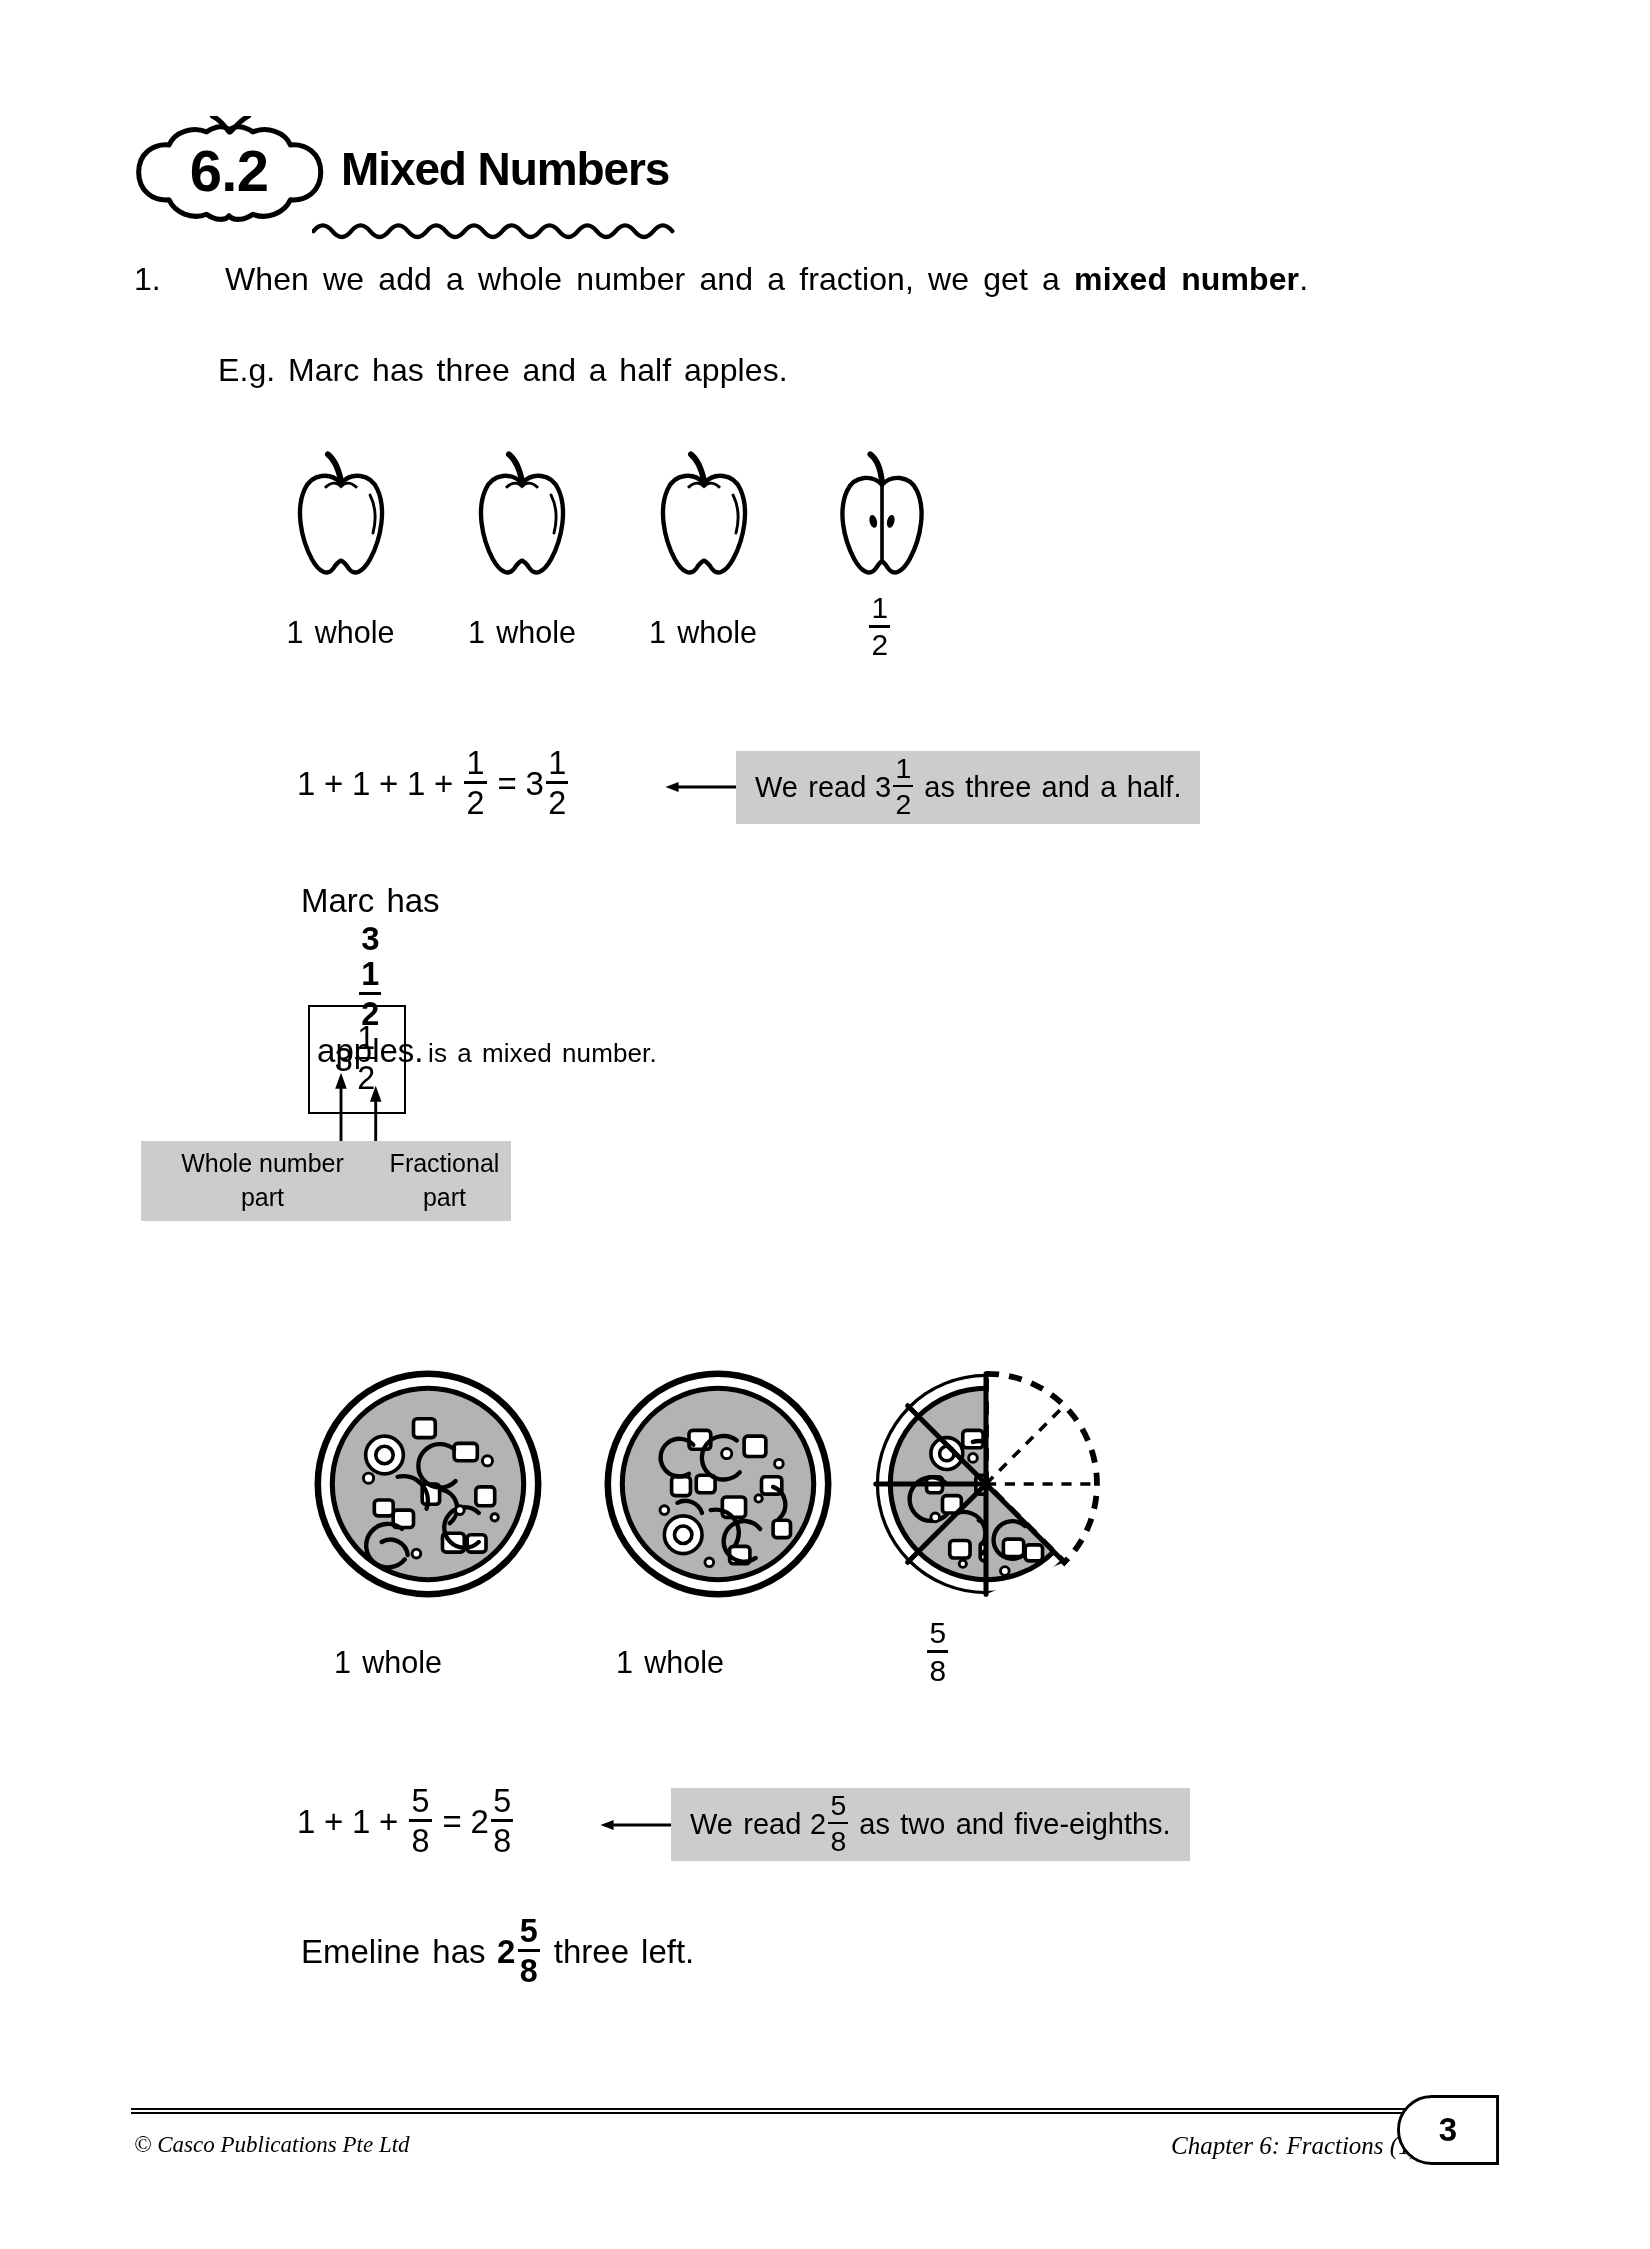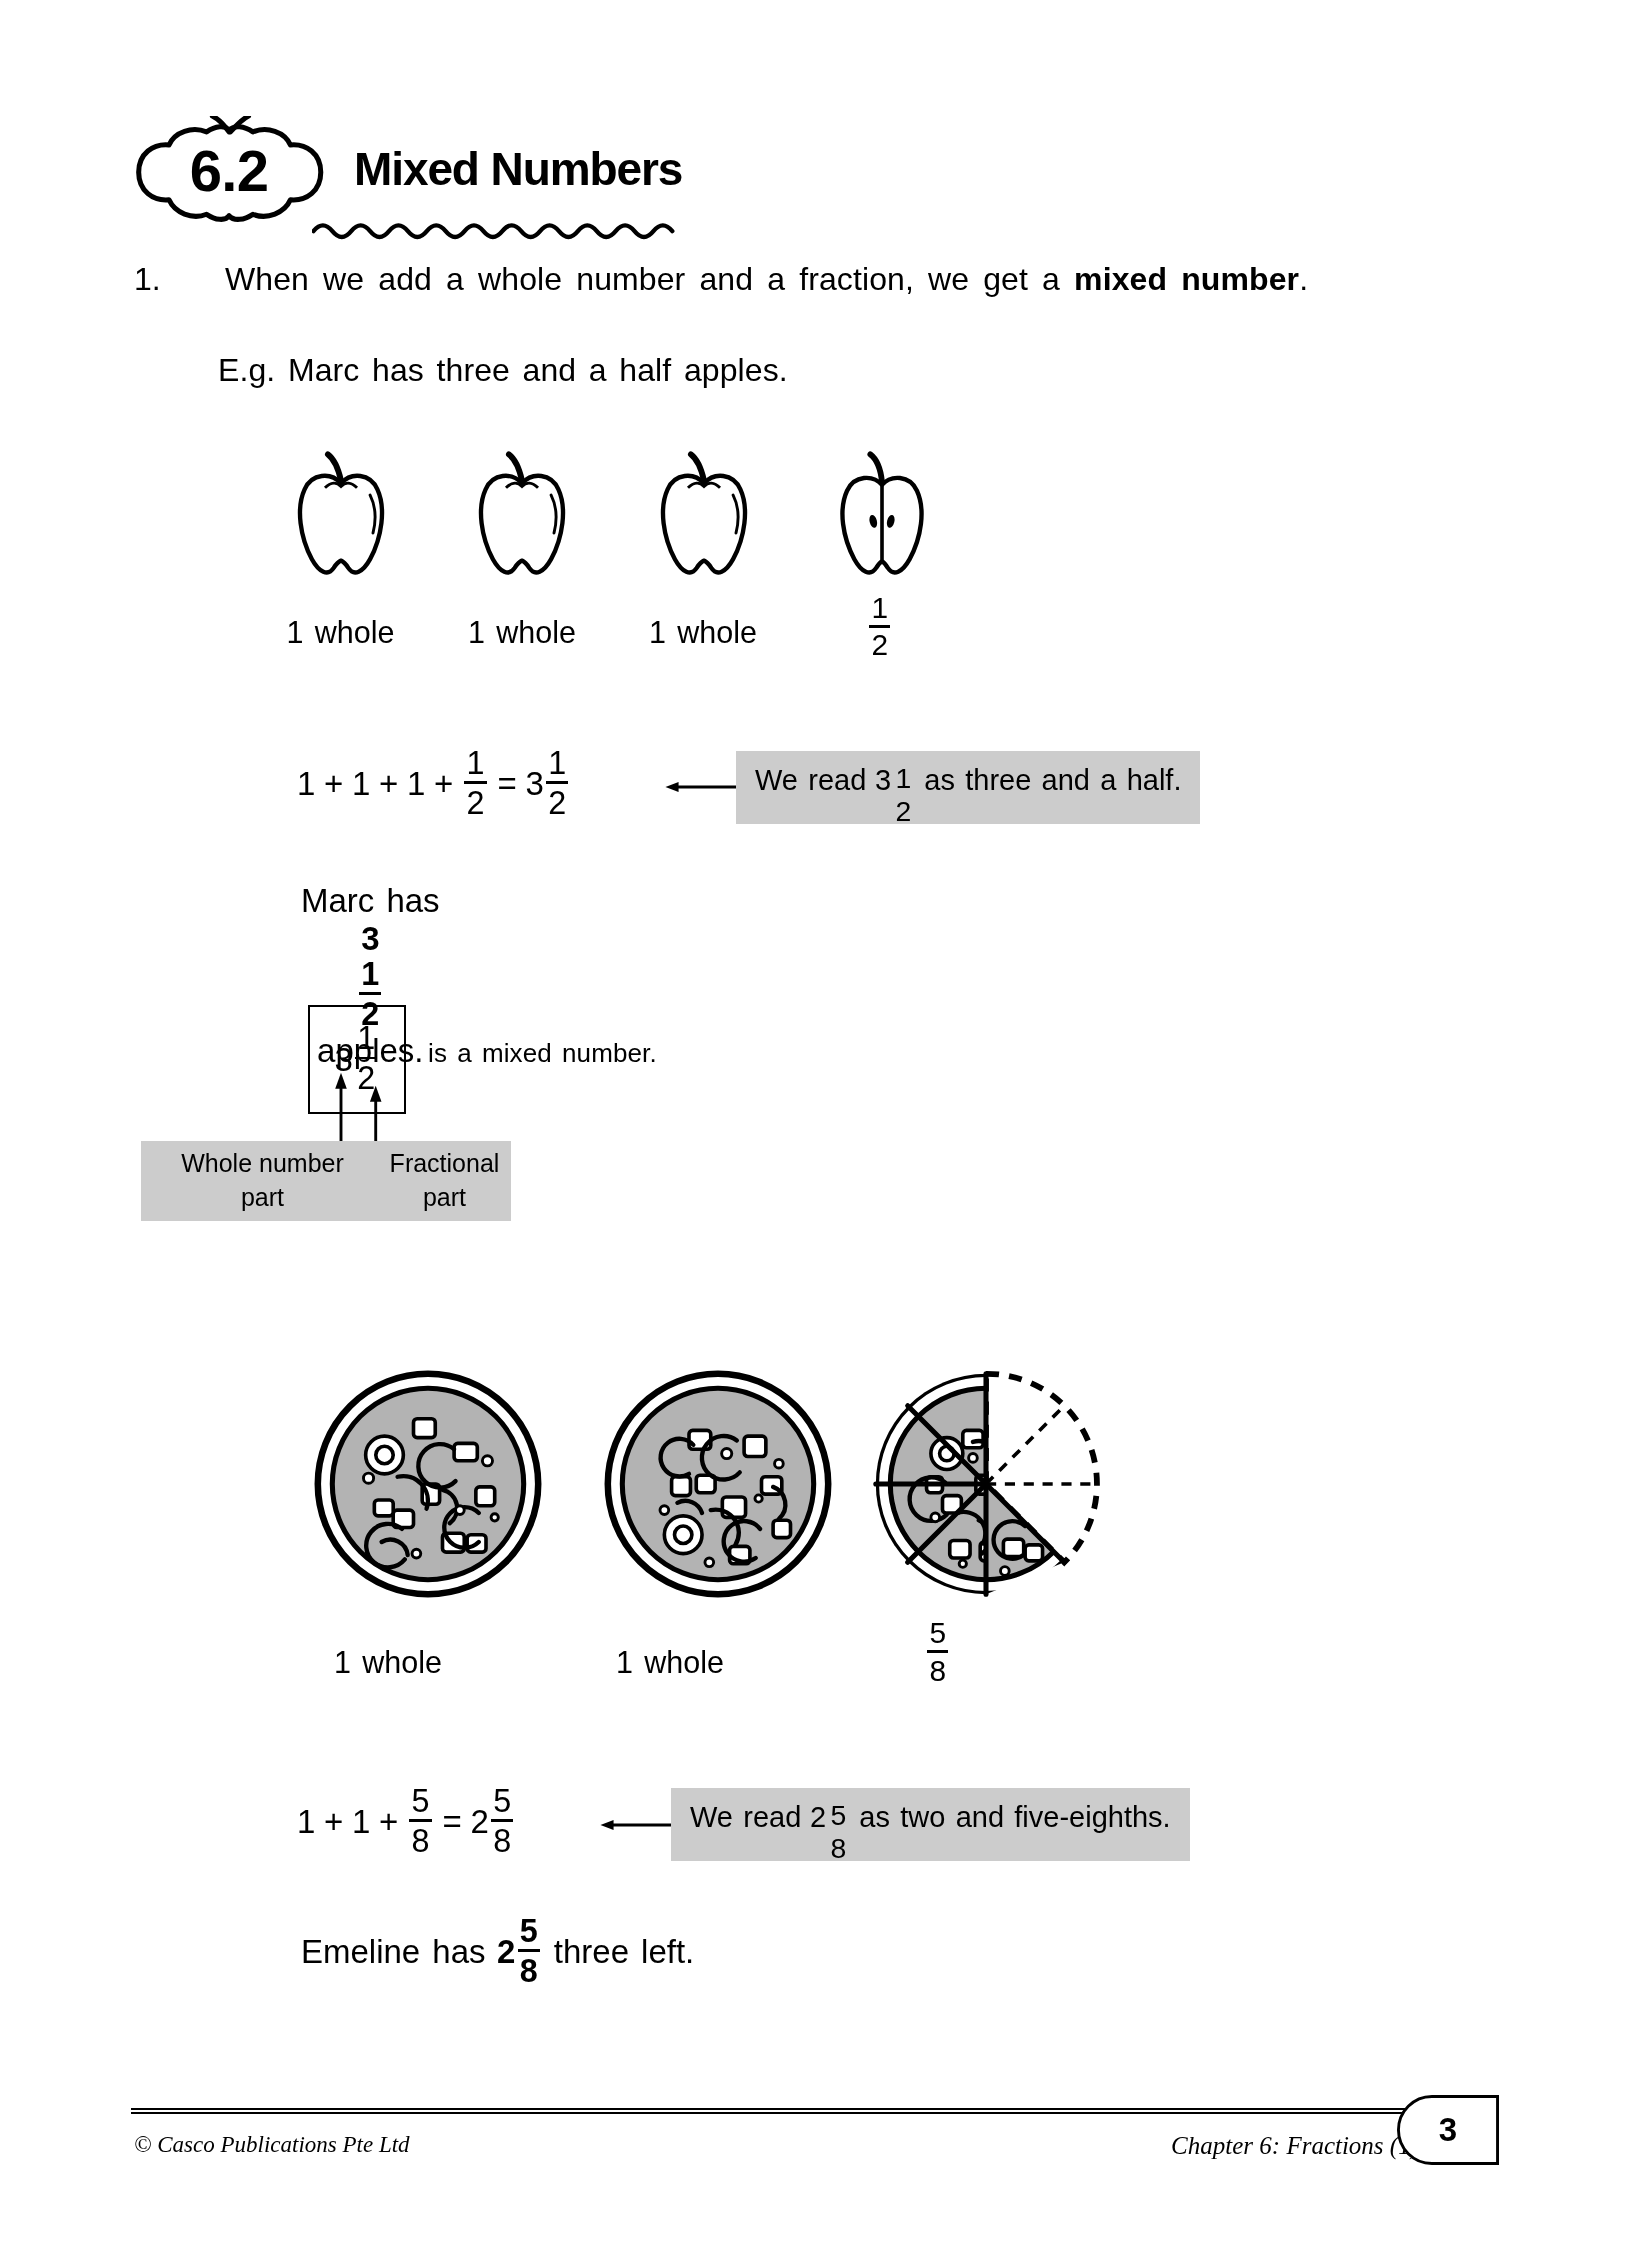--- a/index.html
+++ b/index.html
@@ -51,21 +51,20 @@
     box-sizing: border-box;
   }
   .section-title {
     position: absolute;
     left: 210px;
     top: 26px;
     font-size: 46px;
     font-weight: bold;
     letter-spacing: -1.1px;
     white-space: nowrap;
-    margin-left: 13px;
   }
   .squiggle {
     position: absolute;
     left: 181px;
     top: 102px;
     width: 385px;
     height: 22px;
   }
 
   
@@ -163,20 +162,21 @@
     white-space: nowrap;
   }
   .equation .op { margin: 0 8.7px; }
   .eq1 { left: 297px; top: 747px; }
   .eq2 { left: 297px; top: 1785px; }
 
   .callout {
     position: absolute;
     background: #cccccc;
     display: flex;
+    align-items: center;
     font-size: 29px;
     padding: 13px 19px;
     box-sizing: border-box;
     white-space: nowrap;
     word-spacing: 2.2px;
   }
   .callout1 { left: 736px; top: 751px; height: 73px; }
   .callout2 { left: 671px; top: 1788px; height: 73px; }
 
   .arrow-left {

